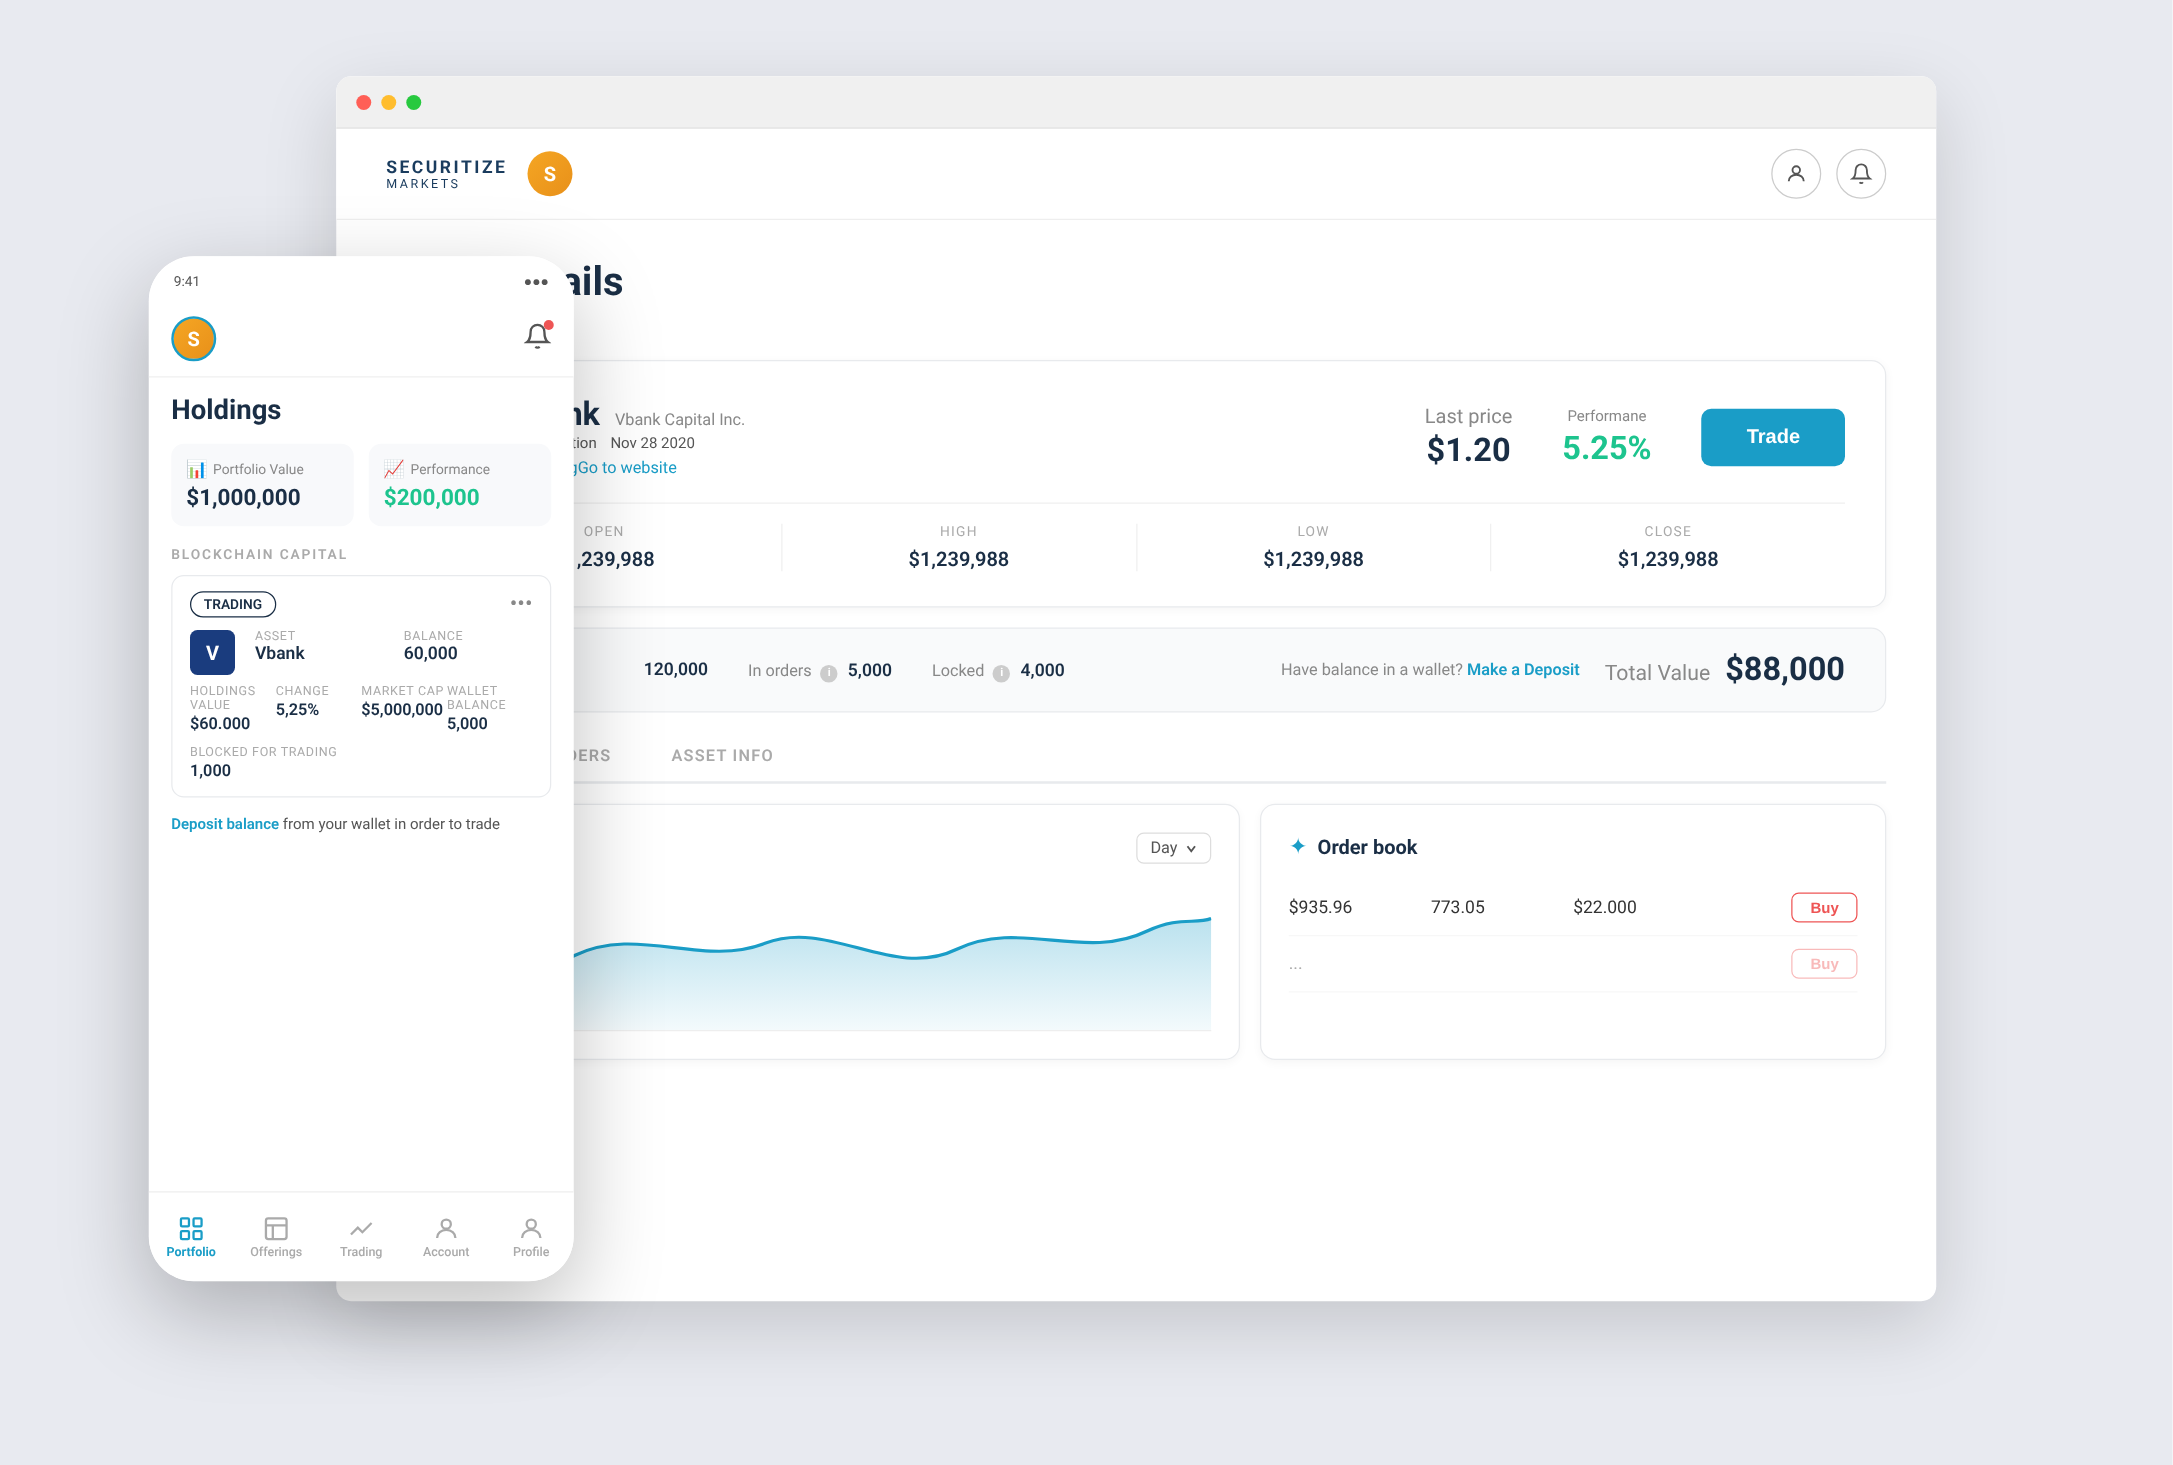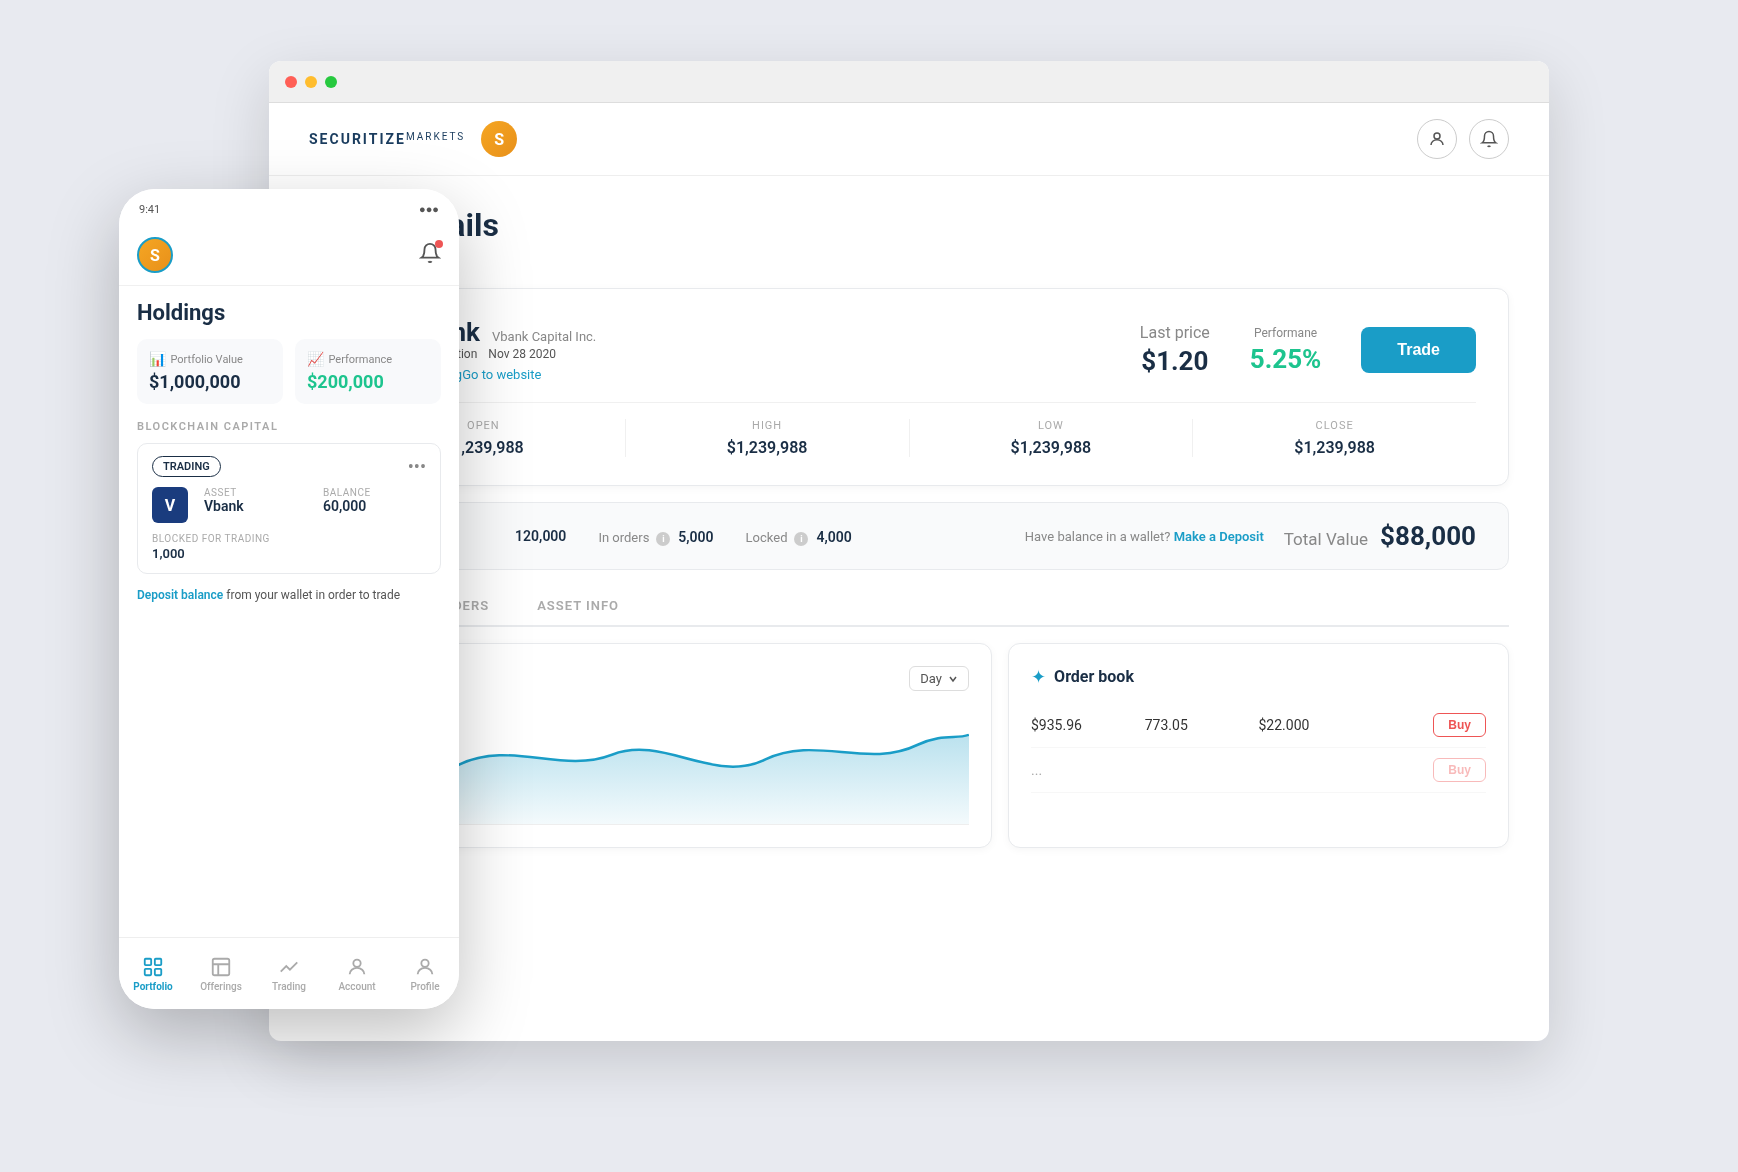--- a/index.html
+++ b/index.html
@@ -66,21 +66,21 @@
       background: #fff;
     }
 
     .desktop-logo {
       display: flex;
       align-items: center;
       gap: 12px;
     }
 
     .logo-text {
-      display: flex; flex-direction: row;
+      display: flex; flex-direction: column;
     }
 
     .logo-securitize {
       font-size: 14px;
       font-weight: 700;
       letter-spacing: 2px;
       color: #1a3c5e;
     }
 
     .logo-markets {
@@ -356,21 +356,21 @@
       border-radius: 6px;
       padding: 4px 14px;
       font-size: 12px;
       font-weight: 600;
       cursor: pointer;
     }
 
     
     .mobile-phone {
       position: absolute;
-      top: 128px;
+      top: 144px;
       left: 0;
       width: 340px;
       height: 820px;
       background: #fff;
       border-radius: 36px;
       box-shadow: 0 25px 70px rgba(0,0,0,0.25);
       overflow: hidden;
       z-index: 10;
     }
 
@@ -843,20 +843,38 @@
           </div>
           <div class="pi-field">
             <div class="pi-field-label">ASSET</div>
             <div class="pi-field-value">Vbank</div>
           </div>
           <div class="pi-field">
             <div class="pi-field-label">BALANCE</div>
             <div class="pi-field-value">60,000</div>
           </div>
         </div>
+        <div class="pi-bottom-row">
+          <div class="pi-b-field">
+            <div class="pi-b-label">HOLDINGS VALUE</div>
+            <div class="pi-b-value">$60.000</div>
+          </div>
+          <div class="pi-b-field">
+            <div class="pi-b-label">CHANGE</div>
+            <div class="pi-b-value green">5,25%</div>
+          </div>
+          <div class="pi-b-field">
+            <div class="pi-b-label">MARKET CAP</div>
+            <div class="pi-b-value">$5,000,000</div>
+          </div>
+          <div class="pi-b-field">
+            <div class="pi-b-label">WALLET BALANCE</div>
+            <div class="pi-b-value">5,000</div>
+          </div>
+        </div>
         <div style="margin-top:10px;">
           <div class="pi-b-label">BLOCKED FOR TRADING</div>
           <div class="pi-b-value">1,000</div>
         </div>
       </div>
 
       <div class="deposit-hint">
         <a style="color:#1a9dc7;font-weight:600;cursor:pointer;text-decoration:none;">Deposit balance</a>
         <span> from your wallet in order to trade</span>
       </div>

